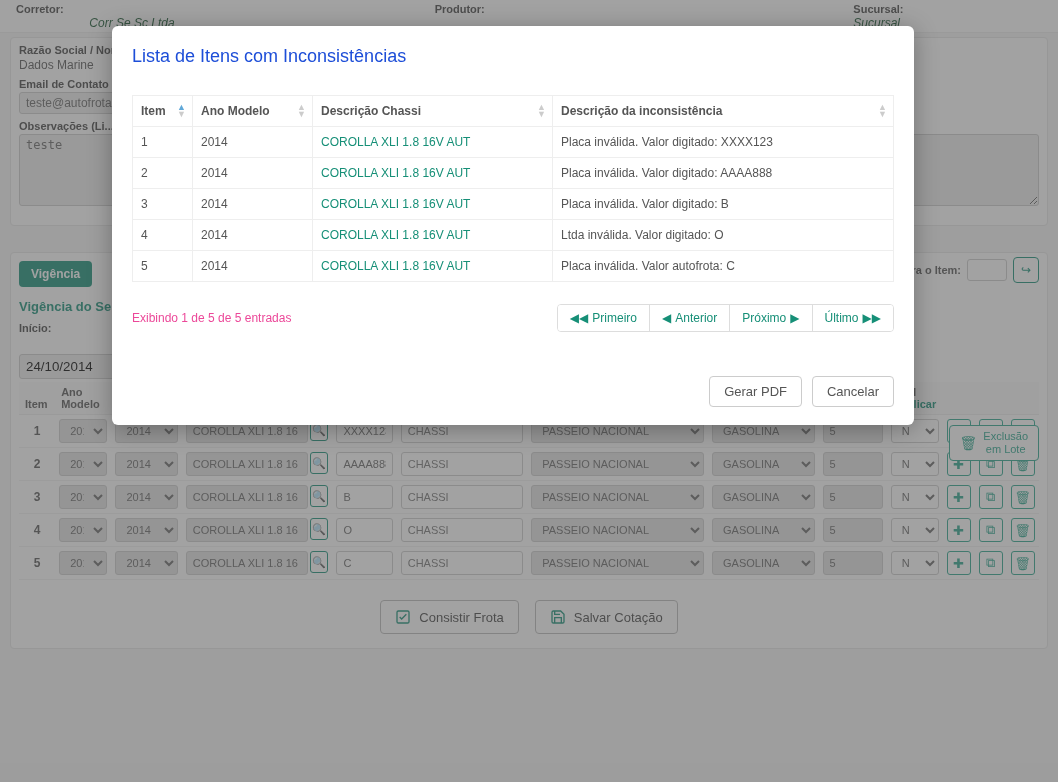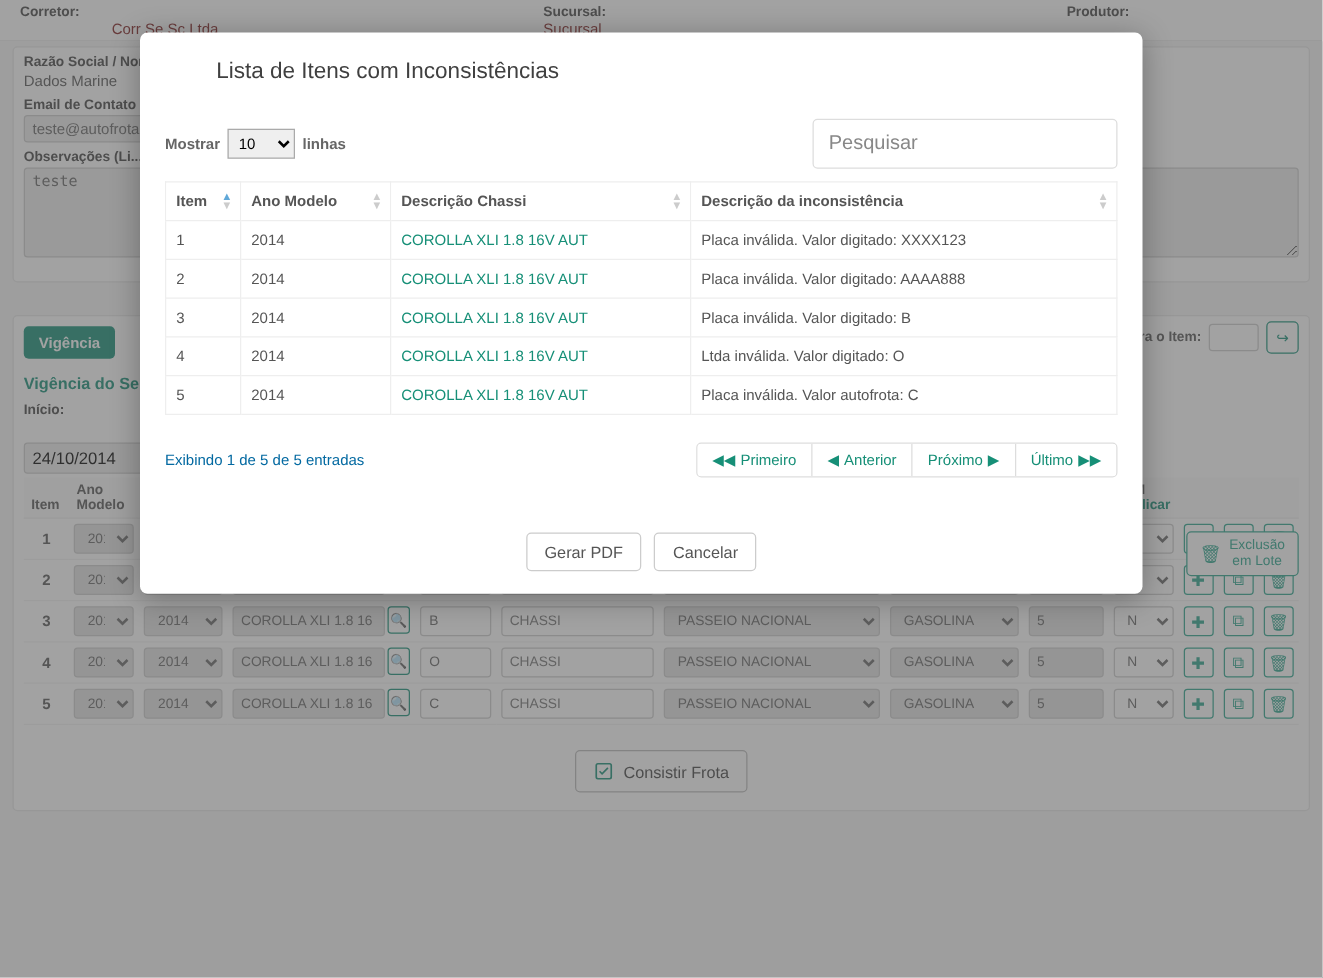--- a/index.html
+++ b/index.html
@@ -24,21 +24,21 @@
 
 .bg-header-row {
   display: flex;
   padding: 2px 16px;
   gap: 230px;
   background: #fff;
   border-bottom: 1px solid #eee;
 }
 .bg-header-cell { flex:1; }
 .bg-header-cell .lab { font-size: 11px; color:#444; font-weight:bold; }
-.bg-header-cell .val { color:#7f1d1d; }
+.bg-header-cell .val { color:#14532d;font-style:italic; }
 .white-strip { display:inline-block; background:#fff; height:10px; width:70px; vertical-align:middle; }
 
 .section1 {
   background:#fff;
   border:1px solid #e6e6e6;
   border-radius:4px;
   margin:4px 10px 0;
   padding:6px 8px 10px;
 }
 .section1 .row { margin-bottom:6px; }
@@ -225,23 +225,22 @@
   left:112px;
   width:802px;
   background:#fff;
   border-radius:6px;
   box-shadow:0 4px 24px rgba(0,0,0,0.3);
   padding:20px 20px 18px;
   color:#666;
 }
 .modal-title {
   font-size:18px;
-  color:#404040;
+  color:#1d4ed8;
   margin-bottom:28px;
-  margin-left:41px;
 }
 .len-row {
   display:flex;
   justify-content:space-between;
   align-items:center;
   margin-bottom:10px;
 }
 .len-row .left { display:flex; align-items:center; gap:6px; font-size:12px;}
 .len-row select {
   border:1px solid #aaa;
@@ -287,21 +286,21 @@
   color:#555;
 }
 table.dt td.link a { color:#168f77; text-decoration:none; }
 
 .dt-footer {
   display:flex;
   justify-content:space-between;
   align-items:center;
   margin-top:22px;
 }
-.dt-info { font-size:12px; color:#0369a1; }
+.dt-info { font-size:12px; color:#ec4899; }
 .pager {
   display:flex;
   border:1px solid #ddd;
   border-radius:4px;
   overflow:hidden;
 }
 .pager button {
   background:#fff;
   border:none;
   border-left:1px solid #ddd;
@@ -309,21 +308,21 @@
   font-size:12px;
   color:#168f77;
   display:inline-flex;
   align-items:center;
   gap:4px;
 }
 .pager button:first-child { border-left:none; }
 
 .modal-actions {
   display:flex;
-  justify-content:center;
+  justify-content:flex-end;
   gap:10px;
   margin-top:44px;
 }
 .modal-actions button {
   border:1px solid #ccc;
   background:#fff;
   color:#555;
   border-radius:4px;
   padding:7px 14px;
   font-size:13px;
@@ -339,27 +338,27 @@
 
 <div class="bg-page">
 
   <div class="bg-header-row">
     <div class="bg-header-cell">
       <span class="lab">Corretor:</span><br>
       <span class="white-strip"></span>
       <span class="val">Corr Se Sc Ltda</span>
     </div>
     <div class="bg-header-cell">
+      <span class="lab">Produtor:</span><br>
+      <span class="white-strip" style="width:100px"></span>
+    </div>
+    <div class="bg-header-cell">
       <span class="lab">Sucursal:</span><br>
       <span class="val">Sucursal</span>
       <span class="white-strip" style="width:50px"></span>
-    </div>
-    <div class="bg-header-cell">
-      <span class="lab">Produtor:</span><br>
-      <span class="white-strip" style="width:100px"></span>
     </div>
   </div>
 
   <div class="section1">
     <div class="row">
       <label>Razão Social / Nome</label>
       <span>Dados Marine</span>
     </div>
     <div class="row">
       <label>Email de Contato</label>
@@ -567,38 +566,36 @@
     </table>
 
     <div class="bottom-actions">
       <button class="outline-btn">
         <svg viewBox="0 0 24 24" fill="none" stroke="#168f77" stroke-width="2">
             <rect x="3" y="3" width="18" height="18" rx="2"></rect>
             <path d="M7 12l3 3 7-7"></path>
           </svg>
         <span>Consistir Frota</span>
       </button>
+      <button class="outline-btn">
+        <svg viewBox="0 0 24 24" fill="none" stroke="#168f77" stroke-width="2">
+            <path d="M19 21H5a2 2 0 0 1-2-2V5a2 2 0 0 1 2-2h11l5 5v11a2 2 0 0 1-2 2z"></path>
+            <polyline points="17 21 17 13 7 13 7 21"></polyline>
+            <polyline points="7 3 7 8 15 8"></polyline>
+          </svg>
+        <span>Salvar Cotação</span>
+      </button>
     </div>
   </div>
 </div>
 
 <div class="overlay"></div>
 <div class="modal">
   <div class="modal-title">Lista de Itens com Inconsistências</div>
 
-  <div class="len-row">
-    <div class="left">
-      <span style="font-weight:bold">Mostrar</span>
-      <select>
-        <option>10</option>
-      </select>
-      <span style="font-weight:bold">linhas</span>
-    </div>
-    <input class="search-box" type="text" placeholder="Pesquisar" style="">
-  </div>
 
   <table class="dt">
     <thead>
       <tr>
         <th class="sorted" style="width:60px">
           <span>Item</span>
           <span class="sort"><span class="sort-up tri-up"></span><br><span class="tri-dn"></span></span>
         </th>
         <th style="width:120px">
           <span>Ano Modelo</span>

